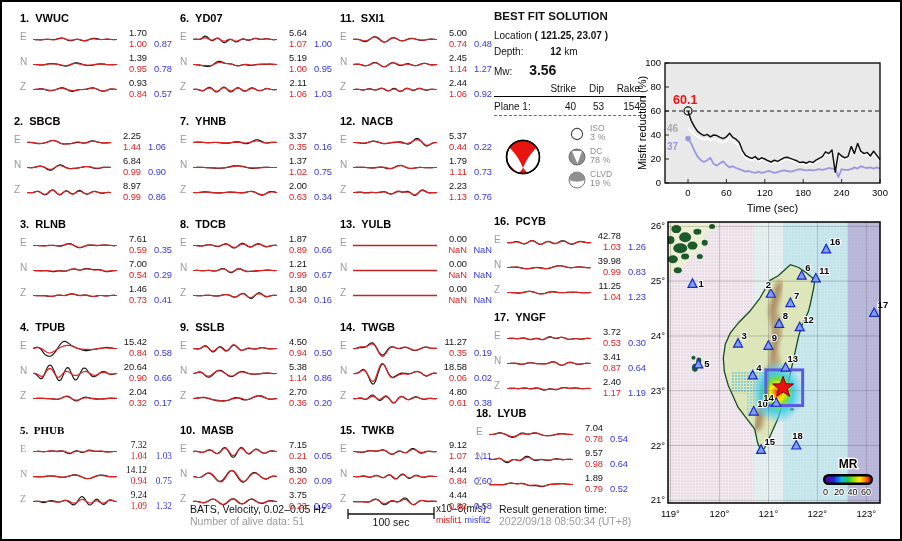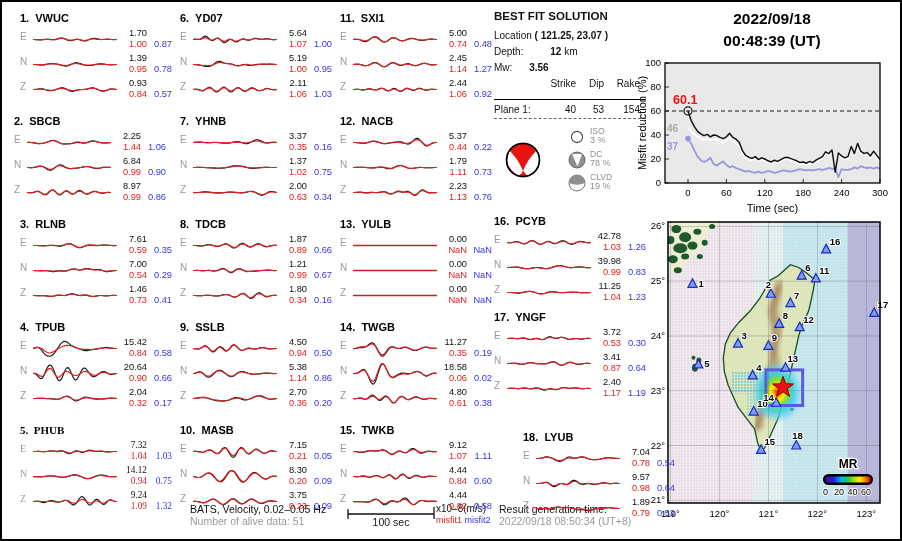--- a/index.html
+++ b/index.html
@@ -10,24 +10,24 @@
   .ch{width:13px;font-size:10px;color:#9a9a9a;align-self:center;}
   .wv{flex:0 0 84px;height:25px;overflow:visible;}
   .nums{width:30px;display:flex;flex-direction:column;align-items:flex-end;font-size:9.3px;line-height:1.12;}
   .amp{color:#111;}
   .m1{color:#e02020;}
   .m2{width:25px;text-align:right;font-size:9.3px;color:#3535e8;}
   .sol{position:absolute;left:492px;top:8px;width:152px;font-size:10px;color:#111;}
   .sol-title{font-weight:bold;font-size:11.5px;margin-bottom:8px;}
   .sol-row{margin-bottom:5px;}
   .bold{font-weight:bold;}
-  .mwv{font-weight:bold;font-size:10px;margin-left:14px;}
+  .mwv{font-weight:bold;font-size:14px;margin-left:14px;}
   .tbl{margin-top:4px;}
   .tblh,.tr{display:grid;grid-template-columns:46px 36px 28px 36px;}
-  .tblh{border-bottom:1px solid #000;padding-bottom:10px;}
+  .tblh{border-bottom:1px solid #000;padding-bottom:2px;}
   .tblh span{text-align:right;}
   .tblh span:first-child{text-align:left;}
   .tr{border-bottom:1px dashed #666;padding:4px 0 3px 0;}
   .tr span{text-align:right;}
   .tr span:first-child{text-align:left;}
   .mech{display:flex;margin-top:6px;}
   .bb{width:46px;height:50px;margin:10px 4px 0 6px;overflow:visible;}
   .comps{margin-left:18px;}
   .comp{display:flex;align-items:center;height:23px;}
   .comp svg{width:18px;height:18px;margin-right:4px;overflow:visible;}
@@ -114,24 +114,20 @@
           </svg>
           <div>
             <div class="cn">CLVD</div>
             <div class="cp">19 %</div>
           </div>
         </div>
       </div>
     </div>
   </div>
 
-  <div class="rtitle">
-    <div>2022/09/18</div>
-    <div>00:48:39  (UT)</div>
-  </div>
 
   <svg id="misfitPlot" viewBox="0 0 262 158">
       <rect x="30" y="5" width="215" height="120" fill="#e9e9e9" stroke="none"></rect>
       <line x1="30" y1="53" x2="245" y2="53" stroke="#000" stroke-width="0.9" stroke-dasharray="4 3"></line>
       <polyline points="53.0,69.8 56.2,73.4 59.4,76.4 62.6,78.8 65.8,80.6 69.0,81.8 72.2,80.6 75.4,82.4 78.6,81.2 81.8,81.8 85.0,83.6 88.2,84.8 91.4,83.0 94.6,80.0 97.8,83.6 101.0,85.4 104.2,88.4 107.4,95.6 110.6,99.8 113.8,101.6 117.0,102.2 120.2,100.4 123.4,103.4 126.6,101.6 129.8,102.8 133.0,104.6 136.2,105.8 139.4,104.0 142.6,105.2 145.8,103.4 149.0,101.6 152.2,101.0 155.4,102.2 158.6,103.4 161.8,104.6 165.0,106.4 168.2,105.8 171.4,107.0 174.6,105.2 177.8,106.4 181.0,104.0 184.2,102.2 187.4,100.4 190.6,95.6 193.8,97.4 197.0,93.8 200.2,115.4 203.4,96.8 206.6,99.8 209.8,101.6 213.0,100.4 216.2,90.2 219.4,97.4 222.6,87.2 225.8,95.0 229.0,97.4 232.2,96.2 235.4,99.8 238.6,95.0 241.8,99.2 245.0,103.4" fill="none" stroke="#ffffff" stroke-width="1.6" stroke-linejoin="round"></polyline>
       <polyline points="53.0,80.6 56.2,85.4 59.4,92.6 62.6,98.6 65.8,102.2 69.0,104.0 72.2,102.2 75.4,99.8 78.6,105.8 81.8,107.6 85.0,105.2 88.2,103.4 91.4,107.0 94.6,109.4 97.8,108.2 101.0,110.0 104.2,111.2 107.4,112.4 110.6,113.6 113.8,113.0 117.0,114.2 120.2,114.8 123.4,113.6 126.6,114.8 129.8,114.2 133.0,113.0 136.2,113.6 139.4,114.8 142.6,114.2 145.8,113.0 149.0,112.4 152.2,113.0 155.4,113.6 158.6,113.0 161.8,111.8 165.0,111.2 168.2,111.8 171.4,112.4 174.6,111.8 177.8,112.4 181.0,111.8 184.2,111.2 187.4,111.8 190.6,111.2 193.8,110.0 197.0,110.6 200.2,111.2 203.4,119.0 206.6,111.2 209.8,111.8 213.0,111.8 216.2,111.2 219.4,109.4 222.6,110.6 225.8,108.2 229.0,109.4 232.2,110.0 235.4,109.4 238.6,110.6 241.8,109.4 245.0,110.6" fill="none" stroke="#9898e0" stroke-width="1.8" stroke-linejoin="round"></polyline>
       <polyline points="53.0,52.9 56.2,62.6 59.4,68.6 62.6,73.4 65.8,75.8 69.0,77.6 72.2,76.4 75.4,78.8 78.6,77.0 81.8,77.6 85.0,79.4 88.2,80.6 91.4,78.8 94.6,75.2 97.8,79.4 101.0,81.2 104.2,84.2 107.4,92.6 110.6,97.4 113.8,99.2 117.0,100.4 120.2,98.6 123.4,101.6 126.6,99.8 129.8,101.0 133.0,102.8 136.2,104.0 139.4,102.2 142.6,103.4 145.8,101.6 149.0,99.8 152.2,99.2 155.4,100.4 158.6,101.6 161.8,102.8 165.0,104.6 168.2,104.0 171.4,105.2 174.6,103.4 177.8,104.6 181.0,102.2 184.2,100.4 187.4,98.6 190.6,93.8 193.8,95.6 197.0,92.0 200.2,114.2 203.4,95.0 206.6,98.0 209.8,99.8 213.0,98.6 216.2,88.4 219.4,95.6 222.6,85.4 225.8,93.2 229.0,95.6 232.2,94.4 235.4,98.0 238.6,93.2 241.8,97.4 245.0,101.6" fill="none" stroke="#111" stroke-width="1.5" stroke-linejoin="round"></polyline>
       <circle cx="53" cy="52.879999999999995" r="4" fill="none" stroke="#111" stroke-width="1.2"></circle>
       <circle cx="53" cy="80.6" r="2.8" fill="#9898e0"></circle>
       <rect x="30" y="5" width="215" height="120" fill="none" stroke="#000" stroke-width="1.3"></rect>
@@ -1012,21 +1008,21 @@
           <polyline points="0.0,15.5 1.3,15.5 2.6,15.4 3.9,15.3 5.3,15.3 6.6,15.3 7.9,15.4 9.2,15.5 10.5,15.6 11.8,15.6 13.1,15.5 14.4,15.3 15.8,15.2 17.1,15.1 18.4,15.1 19.7,15.3 21.0,15.5 22.3,15.7 23.6,15.8 24.9,15.7 26.3,15.4 27.6,15.1 28.9,15.0 30.2,15.0 31.5,15.3 32.8,15.8 34.1,16.4 35.4,16.8 36.8,17.1 38.1,17.0 39.4,16.7 40.7,16.3 42.0,15.9 43.3,15.8 44.6,16.0 45.9,16.3 47.3,16.6 48.6,16.8 49.9,16.7 51.2,16.3 52.5,15.7 53.8,15.2 55.1,14.7 56.4,14.5 57.8,14.6 59.1,14.8 60.4,15.0 61.7,15.2 63.0,15.3 64.3,15.2 65.6,15.1 66.9,15.0 68.3,14.9 69.6,15.0 70.9,15.2 72.2,15.4 73.5,15.6 74.8,15.6 76.1,15.6 77.4,15.5 78.8,15.5 80.1,15.4 81.4,15.4 82.7,15.5 84.0,15.5" fill="none" stroke="#111" stroke-width="1.1" stroke-linejoin="round"></polyline>
           <polyline points="0.0,15.5 1.3,15.5 2.6,15.4 3.9,15.4 5.3,15.3 6.6,15.3 7.9,15.4 9.2,15.5 10.5,15.6 11.8,15.6 13.1,15.5 14.4,15.3 15.8,15.1 17.1,15.0 18.4,15.0 19.7,15.2 21.0,15.5 22.3,15.7 23.6,15.9 24.9,15.9 26.3,15.7 27.6,15.4 28.9,15.2 30.2,15.0 31.5,15.1 32.8,15.4 34.1,15.9 35.4,16.4 36.8,16.7 38.1,16.8 39.4,16.7 40.7,16.4 42.0,16.2 43.3,16.1 44.6,16.1 45.9,16.2 47.3,16.4 48.6,16.4 49.9,16.3 51.2,16.0 52.5,15.5 53.8,15.1 55.1,14.8 56.4,14.7 57.8,14.7 59.1,14.9 60.4,15.2 61.7,15.3 63.0,15.4 64.3,15.3 65.6,15.2 66.9,15.1 68.3,15.0 69.6,15.0 70.9,15.1 72.2,15.3 73.5,15.5 74.8,15.6 76.1,15.6 77.4,15.6 78.8,15.5 80.1,15.5 81.4,15.5 82.7,15.5 84.0,15.5" fill="none" stroke="#e02020" stroke-width="1.2" stroke-linejoin="round"></polyline>
         </svg>
         <div class="nums">
           <div class="amp">2.40</div>
           <div class="m1">1.17</div>
         </div>
         <div class="m2">1.19</div>
       </div>
     </div>
-    <div class="stn" style="left: 521px; top: 405px; margin-top: 24px;">
+    <div class="stn" style="left: 474px; top: 405px;">
       <div class="t">18.  LYUB</div>
       <div class="row">
         <span class="ch">E</span>
         <svg class="wv" viewBox="0 0 84 25">
           <polyline points="0.0,15.5 1.3,15.5 2.6,15.5 3.9,15.3 5.3,15.1 6.6,14.8 7.9,14.4 9.2,14.0 10.5,13.8 11.8,13.9 13.1,14.2 14.4,14.6 15.8,15.1 17.1,15.7 18.4,16.5 19.7,17.2 21.0,17.8 22.3,18.3 23.6,18.5 24.9,18.3 26.3,17.8 27.6,17.0 28.9,16.0 30.2,15.1 31.5,14.4 32.8,14.0 34.1,14.0 35.4,14.3 36.8,14.7 38.1,15.0 39.4,15.1 40.7,15.0 42.0,14.8 43.3,14.4 44.6,14.1 45.9,14.0 47.3,14.1 48.6,14.4 49.9,14.8 51.2,15.3 52.5,15.8 53.8,16.2 55.1,16.5 56.4,16.7 57.8,16.8 59.1,16.8 60.4,16.8 61.7,16.6 63.0,16.4 64.3,16.2 65.6,15.8 66.9,15.5 68.3,15.1 69.6,14.9 70.9,14.7 72.2,14.7 73.5,14.7 74.8,14.8 76.1,15.0 77.4,15.2 78.8,15.3 80.1,15.4 81.4,15.5 82.7,15.5 84.0,15.5" fill="none" stroke="#111" stroke-width="1.1" stroke-linejoin="round"></polyline>
           <polyline points="0.0,15.5 1.3,15.5 2.6,15.5 3.9,15.4 5.3,15.2 6.6,14.9 7.9,14.6 9.2,14.3 10.5,14.1 11.8,14.2 13.1,14.4 14.4,14.7 15.8,15.1 17.1,15.6 18.4,16.1 19.7,16.6 21.0,17.0 22.3,17.3 23.6,17.5 24.9,17.4 26.3,17.1 27.6,16.6 28.9,16.1 30.2,15.5 31.5,15.1 32.8,14.9 34.1,14.9 35.4,15.1 36.8,15.2 38.1,15.3 39.4,15.2 40.7,15.0 42.0,14.6 43.3,14.2 44.6,14.0 45.9,13.9 47.3,14.1 48.6,14.4 49.9,14.9 51.2,15.4 52.5,15.8 53.8,16.1 55.1,16.4 56.4,16.5 57.8,16.6 59.1,16.6 60.4,16.5 61.7,16.4 63.0,16.3 64.3,16.1 65.6,15.8 66.9,15.6 68.3,15.3 69.6,15.1 70.9,15.0 72.2,14.9 73.5,14.9 74.8,15.0 76.1,15.1 77.4,15.2 78.8,15.3 80.1,15.4 81.4,15.4 82.7,15.5 84.0,15.5" fill="none" stroke="#e02020" stroke-width="1.2" stroke-linejoin="round"></polyline>
         </svg>
         <div class="nums">
           <div class="amp">7.04</div>
           <div class="m1">0.78</div>

